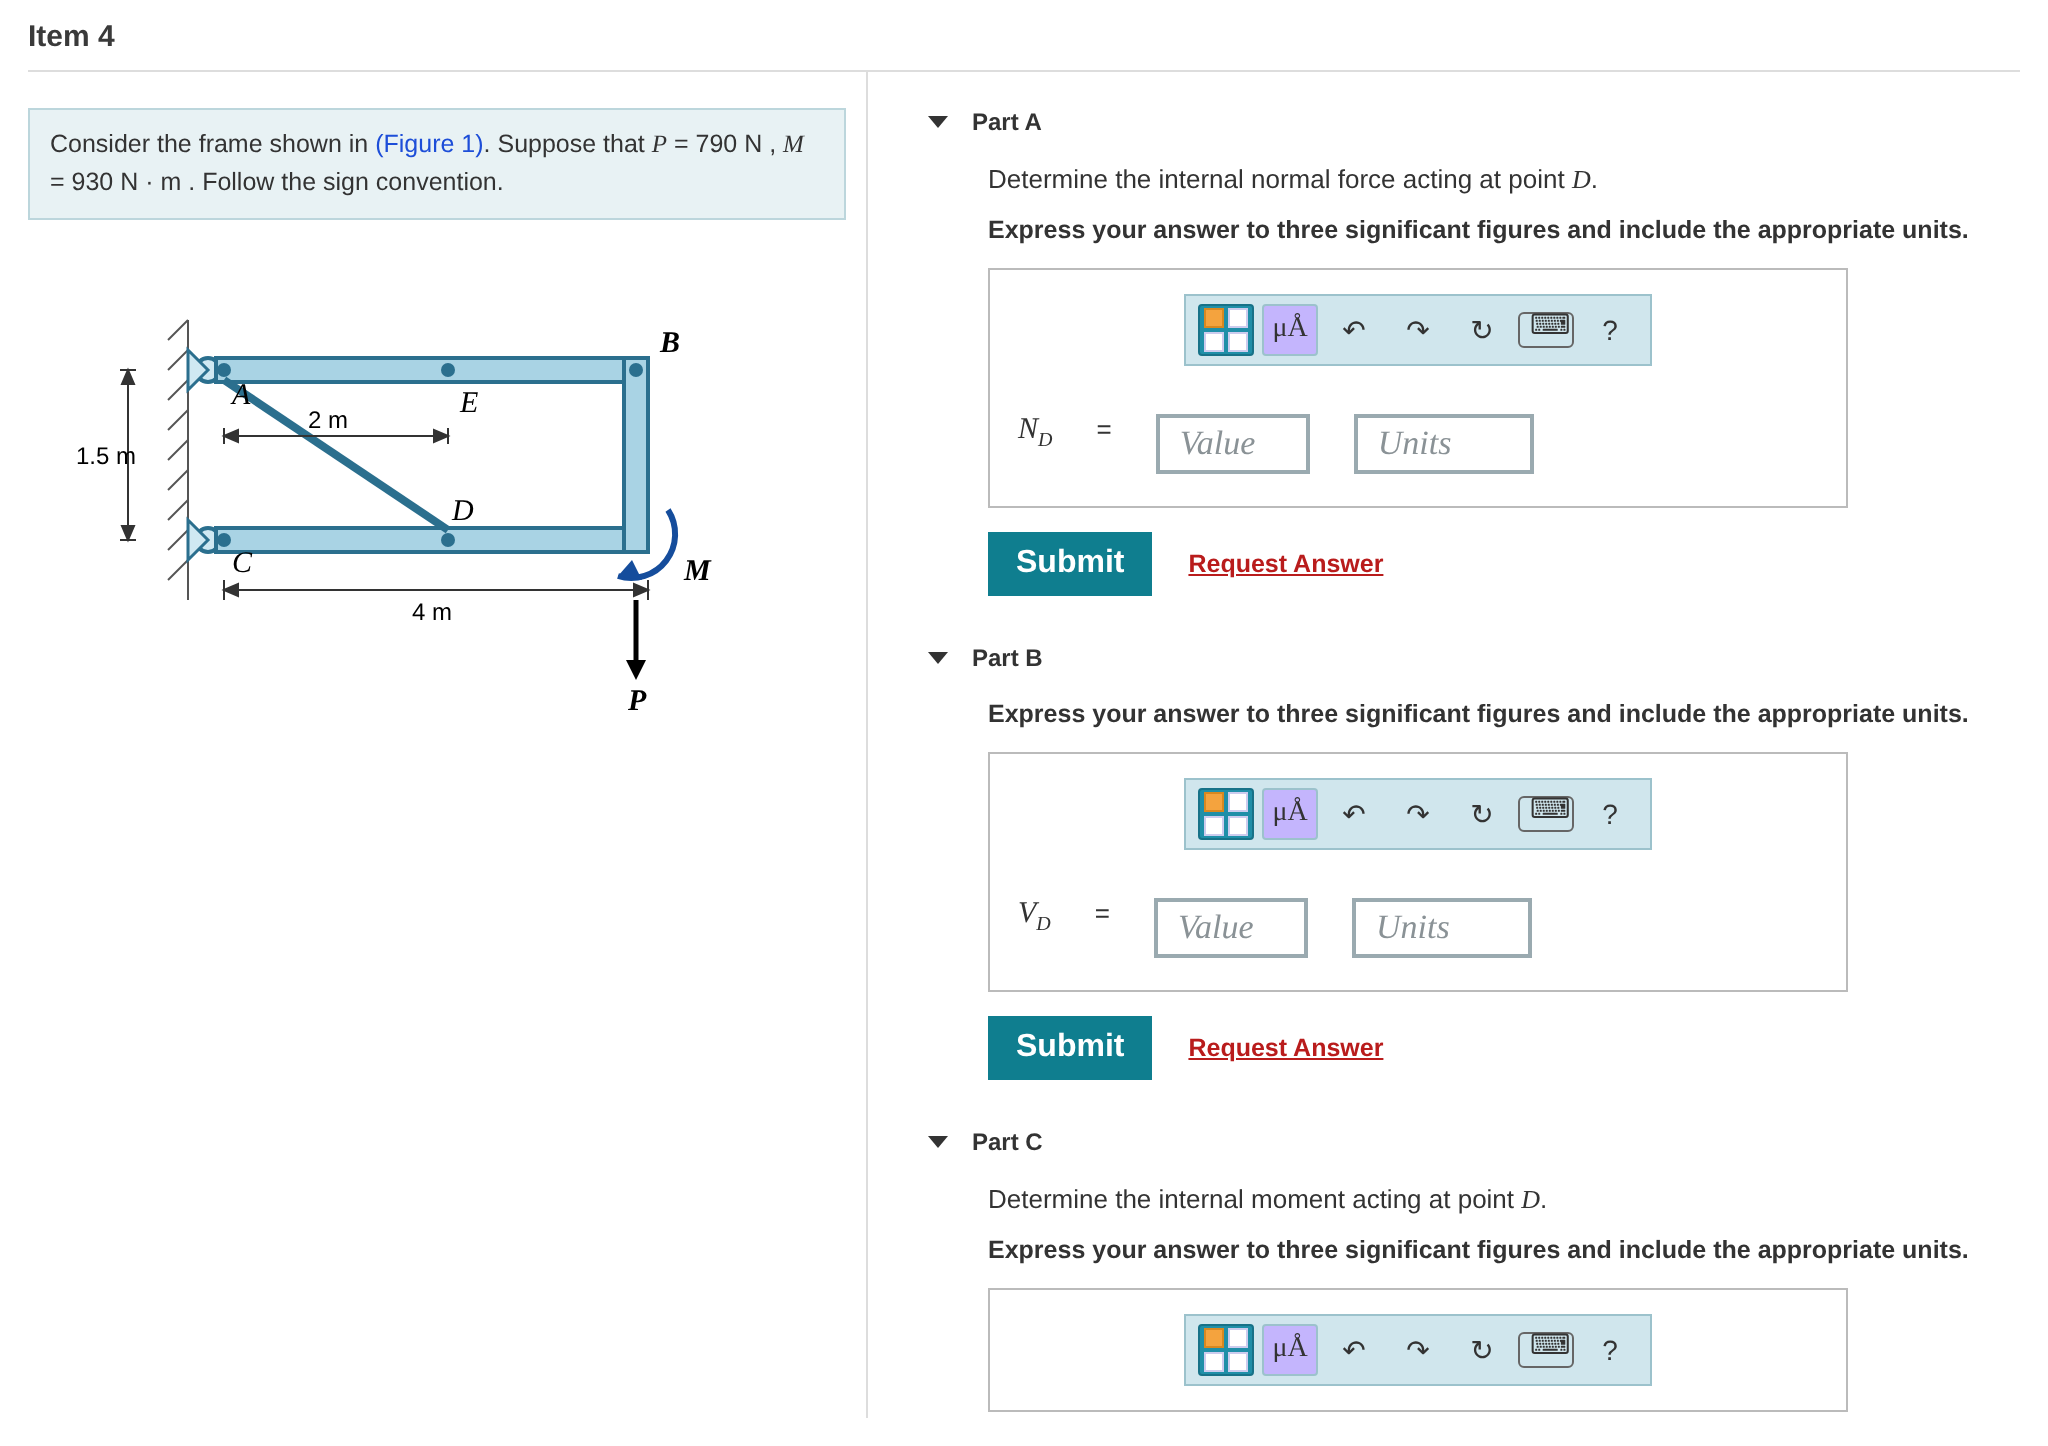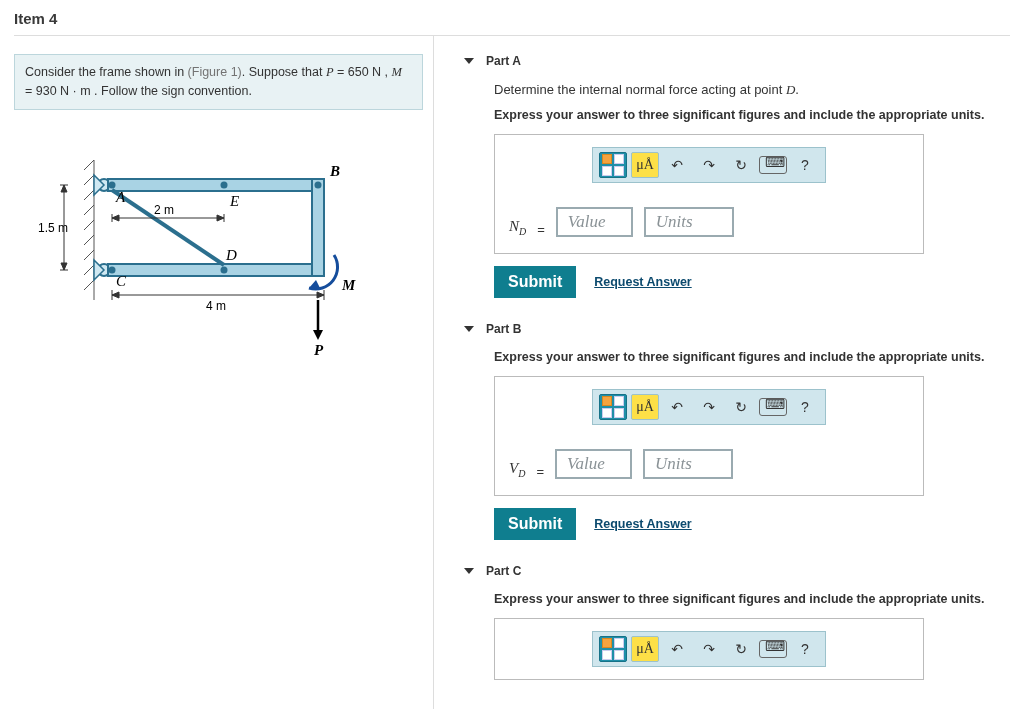--- a/index.html
+++ b/index.html
@@ -5,72 +5,72 @@
   * { box-sizing: border-box; margin: 0; padding: 0; }
   body { font-family: Arial, Helvetica, sans-serif; font-size: 13px; color: #333; background: #fff; }
   .page { width: 1024px; height: 723px; overflow: hidden; position: relative; }
   .item-header { font-weight: bold; font-size: 15px; padding: 10px 14px 8px; color: #3a3a3a; }
   .hr { border-bottom: 1px solid #ddd; margin: 0 14px 0 14px; }
   .columns { display: flex; padding: 0 14px; height: calc(100% - 50px); }
   .left { width: 420px; border-right: 1px solid #ddd; padding-right: 10px; padding-top: 18px; }
   .right { flex: 1; padding-left: 30px; padding-top: 18px; overflow: hidden; }
   .brief-box { background: #e8f2f4; border: 1px solid #bcd6dc; padding: 8px 10px; font-size: 12.5px; line-height: 1.5; }
   .brief-box .math { font-style: italic; font-family: 'Times New Roman', serif; }
-  .fig-link { color: #737373; }
+  .fig-link { color: #1d4ed8; }
   .figure-header { display: flex; align-items: center; justify-content: space-between; margin-top: 230px; padding-bottom: 6px; border-bottom: 1px solid #ddd; }
   .figure-header h3 { font-size: 15px; font-weight: bold; }
   .fig-nav { display: flex; align-items: center; gap: 6px; font-size: 12px; color: #555; }
   .circ-btn { width: 22px; height: 22px; border: 1px solid #ccc; border-radius: 50%; display: flex; align-items: center; justify-content: center; color: #999; background: #fff; font-size: 11px; cursor: pointer; }
   .figure-area { padding: 30px 20px 0 20px; }
 
   
   .part { margin-bottom: 24px; }
   .part-title { font-weight: bold; font-size: 12px; margin-bottom: 14px; display: flex; align-items: center; gap: 12px; }
   .caret { width: 0; height: 0; border-left: 5px solid transparent; border-right: 5px solid transparent; border-top: 6px solid #333; display: inline-block; }
   .part-q { margin-left: 30px; margin-bottom: 10px; font-size: 13px; }
   .part-q .mathpt { font-family: 'Times New Roman', serif; font-style: italic; }
   .part-instr { margin-left: 30px; font-weight: bold; font-size: 12.5px; margin-bottom: 12px; }
   .answer-block { margin-left: 30px; border: 1px solid #bbb; padding: 12px 14px; width: 430px; }
   .toolbar { background: #d0e6ed; border: 1px solid #9cc2cc; display: inline-flex; align-items: center; padding: 4px 6px; gap: 4px; margin: 0 auto 12px; }
   .toolbar-wrap { text-align: center; margin-bottom: 12px; }
   .tbtn { min-width: 28px; height: 26px; display: inline-flex; align-items: center; justify-content: center; font-size: 14px; color: #333; cursor: pointer; border-radius: 2px; }
   .tbtn.shaded { background: #1f8fa8; color: #fff; border: 1px solid #177288; }
-  .tbtn.box { border: 1px solid #9cc2cc; background: #fde047; padding: 0 0; font-family: 'Times New Roman', serif; }
+  .tbtn.box { border: 1px solid #9cc2cc; background: #c4b5fd; padding: 0 0; font-family: 'Times New Roman', serif; }
   .kbd { width: 28px; height: 18px; border: 1px solid #666; border-radius: 3px; display: inline-block; position: relative; }
   .kbd::after { content: "\2328"; position: absolute; top: -3px; left: 5px; font-size: 14px; }
-  .answer-line { display: flex; align-items: flex-end; gap: 11px; margin-bottom: 4px; }
+  .answer-line { display: flex; align-items: flex-start; gap: 22px; margin-bottom: 4px; }
   .var-lbl { font-family: 'Times New Roman', serif; font-style: italic; font-size: 15px; }
   .var-lbl sub { font-size: 10px; font-style: italic; }
   .inbox { border: 2px solid #9aaab0; height: 30px; padding: 0 10px; font-family: 'Times New Roman', serif; font-style: italic; font-size: 17px; color: #8a9296; background: #fff; display: flex; align-items: center; }
   .inbox.val { width: 77px; }
   .inbox.unit { width: 90px; }
   .submit-row { margin-left: 30px; margin-top: 12px; display: flex; align-items: center; gap: 18px; }
   .submit-btn { background: #0f7e8f; color: #fff; border: none; padding: 7px 14px; font-weight: bold; font-size: 16px; cursor: pointer; }
-  .req-link { color: #0c4a6e; text-decoration: underline; font-weight: bold; font-size: 12.5px; cursor: pointer; }
+  .req-link { color: #b91c1c; text-decoration: underline; font-weight: bold; font-size: 12.5px; cursor: pointer; }
 
   
   .frac-icon { display: grid; grid-template-columns: 10px 10px; grid-template-rows: 10px 10px; gap: 2px; }
   .frac-icon span { background: #fff; border: 1px solid #cce; }
   .frac-icon span.fill { background: #f4a33e; border-color: #d88820; }
 
   
   .svgwrap { width: 330px; height: 220px; }
 </style>
 </head>
 <body>
 
 <div class="page">
   <div class="item-header">Item 4</div>
   <div class="hr"></div>
 
   <div class="columns">
 
     <div class="left">
       <div class="brief-box">
-        <span>Consider the frame shown in </span><span class="fig-link">(Figure 1)</span><span>. Suppose that </span><span class="math">P</span><span> = 650  N , </span><span class="math">M</span><span> = 930  N · m . Follow the sign convention.</span>
+        <span>Consider the frame shown in </span><span class="fig-link">(Figure 1)</span><span>. Suppose that </span><span class="math">P</span><span> = 790  N , </span><span class="math">M</span><span> = 930  N · m . Follow the sign convention.</span>
       </div>
 
 
       <div class="figure-area">
         <svg class="svgwrap" viewBox="0 0 330 220">
 
           <g stroke="#555" stroke-width="1">
             <line x1="60" y1="20" x2="60" y2="160"></line>
             <line x1="50" y1="30" x2="60" y2="20"></line>
             <line x1="50" y1="45" x2="60" y2="35"></line>
@@ -233,20 +233,23 @@
           <button class="submit-btn">Submit</button>
           <span class="req-link">Request Answer</span>
         </div>
       </div>
 
       <div class="part">
         <div class="part-title">
           <span class="caret"></span>
           <span>Part C</span>
         </div>
+        <div class="part-q">
+          <span>Determine the internal moment acting at point </span><span class="mathpt">D</span><span>.</span>
+        </div>
         <div class="part-instr">Express your answer to three significant figures and include the appropriate units.</div>
         <div class="answer-block" style="padding-bottom:0;">
           <div class="toolbar-wrap" style="margin-bottom:0;">
             <div class="toolbar">
               <div class="tbtn shaded">
                 <div class="frac-icon">
                     <span class="fill"></span>
                     <span></span>
                     <span></span>
                     <span></span>

